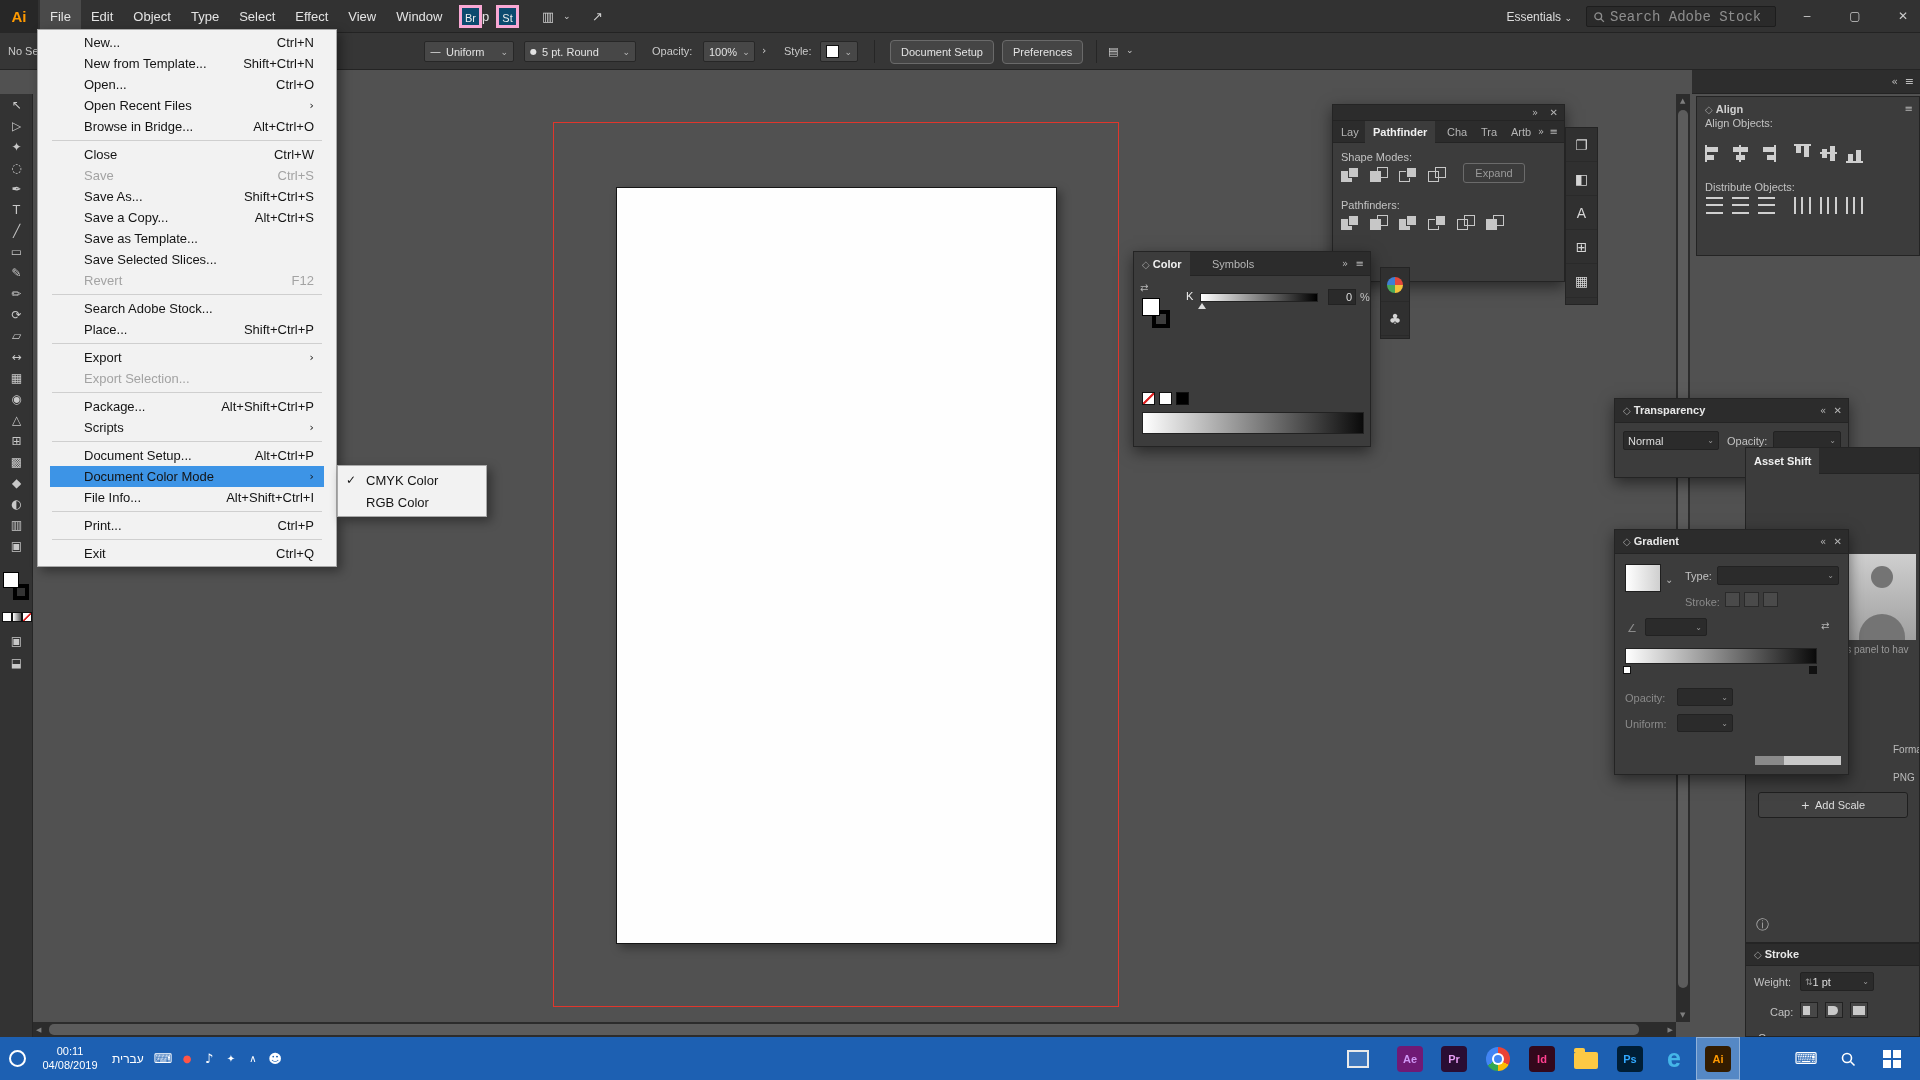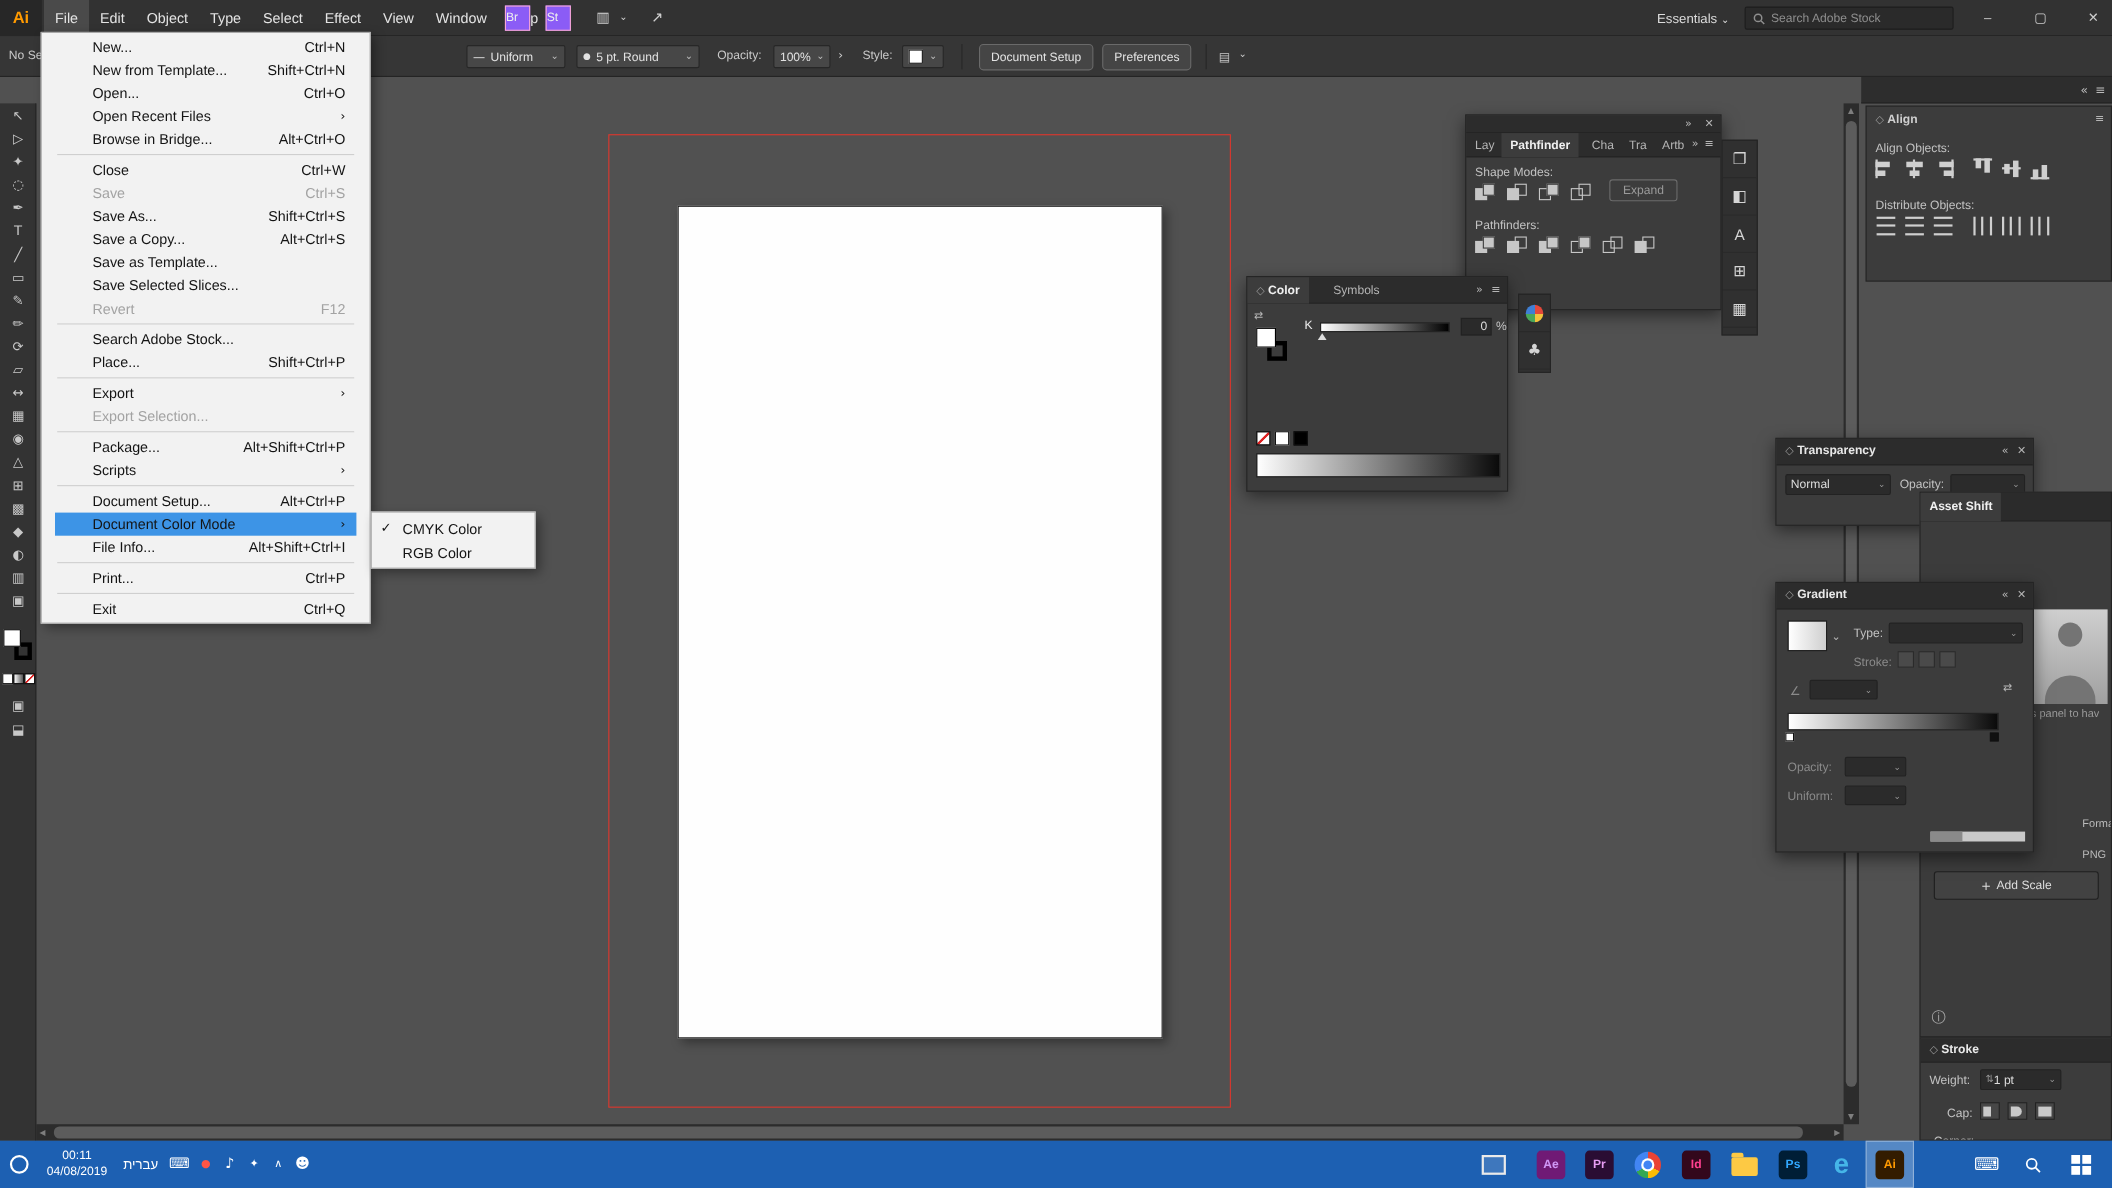--- a/index.html
+++ b/index.html
@@ -9,29 +9,29 @@
   #app{position:relative;width:1920px;height:1080px;overflow:hidden}
 
   
   .menubar{position:absolute;left:0;top:0;width:1920px;height:33px;background:#323232;
     border-bottom:1px solid #232323;z-index:20;color:#e4e4e4;font-size:13px}
   .logo{position:absolute;left:0;top:0;width:38px;height:33px;line-height:33px;text-align:center;
     color:#ff9a00;font-weight:bold;font-size:15px;background:#272727}
   .menus{position:absolute;left:40px;top:0;height:33px;display:flex}
   .mtop{padding:0 10px;line-height:33px;cursor:default}
   .mtop.active{background:#4a4a4a}
-  .sqbtn{position:absolute;top:5px;width:23px;height:23px;background:#8b5cf6;border:1px solid #f9a8d4;
-    color:#eee;font-size:11px;line-height:21px}
+  .sqbtn{position:absolute;top:5px;width:23px;height:23px;background:#0c4a6e;border:3px solid #f9a8d4;
+    color:#eee;font-size:11px;text-align:center;line-height:21px}
   .mbico{position:absolute;top:0;height:33px;line-height:33px;color:#cfcfcf;font-size:13px}
   .mb-right{position:absolute;right:0;top:0;height:33px;display:flex;align-items:center;gap:14px}
   .workspace{color:#ddd;font-size:12px}
   .searchbox{display:flex;align-items:center;gap:5px;background:#2a2a2a;border:1px solid #1d1d1d;
     width:190px;height:21px;padding:0 6px;border-radius:2px}
-  .searchbox input{background:transparent;border:none;outline:none;color:#bbb;font-size:11px;width:150px;
-    font-family:Liberation Sans, sans-serif}
+  .searchbox input{background:transparent;border:none;outline:none;color:#bbb;font-size:14px;width:150px;
+    font-family:Liberation Mono, monospace}
   .searchbox input::placeholder{color:#8e8e8e}
   .winbtn{width:34px;height:33px;line-height:33px;text-align:center;color:#ccc;font-size:12px}
 
   
   .controlbar{position:absolute;left:0;top:33px;width:1920px;height:37px;background:#363636;
     border-bottom:1px solid #242424;z-index:20;color:#cfcfcf}
   .clabel{position:absolute;font-size:11px;color:#c9c9c9;top:12px}
   .dd{position:absolute;top:8px;height:21px;background:#474747;border:1px solid #272727;border-radius:2px;
     display:flex;align-items:center;gap:5px;padding:0 5px;font-size:11px;color:#e2e2e2}
   .dd .car{margin-left:auto;font-size:9px;color:#bbb}
@@ -347,21 +347,21 @@
     <div class="toolbot g" style="top:540px">▣</div>
     <div class="toolbot g" style="top:562px">⬓</div>
   </div>
 
   <div class="panel" style="left:1696px;top:96px;width:224px;height:160px;z-index:5">
     <div style="position:absolute;left:8px;top:6px">
       <span class="g" style="color:#9a9a9a;font-size:10px">◇</span>
       <b>Align</b>
     </div>
     <span class="pico g" style="right:6px;top:6px">≡</span>
-    <span class="plabel" style="left:8px;top:32px">Align Objects:</span>
+    <span class="plabel" style="left:8px;top:20px">Align Objects:</span>
     <div style="position:absolute;left:8px;top:48px">
       <span class="aico al"><i class="bar"></i><i class="b1"></i><i class="b2"></i></span>
       <span class="aico ac"><i class="bar"></i><i class="b1"></i><i class="b2"></i></span>
       <span class="aico ar"><i class="bar"></i><i class="b1"></i><i class="b2"></i></span>
       <span class="aico al rot gapL"><i class="bar"></i><i class="b1"></i><i class="b2"></i></span>
       <span class="aico ac rot"><i class="bar"></i><i class="b1"></i><i class="b2"></i></span>
       <span class="aico ar rot"><i class="bar"></i><i class="b1"></i><i class="b2"></i></span>
     </div>
     <span class="plabel" style="left:8px;top:84px">Distribute Objects:</span>
     <div style="position:absolute;left:8px;top:100px">

